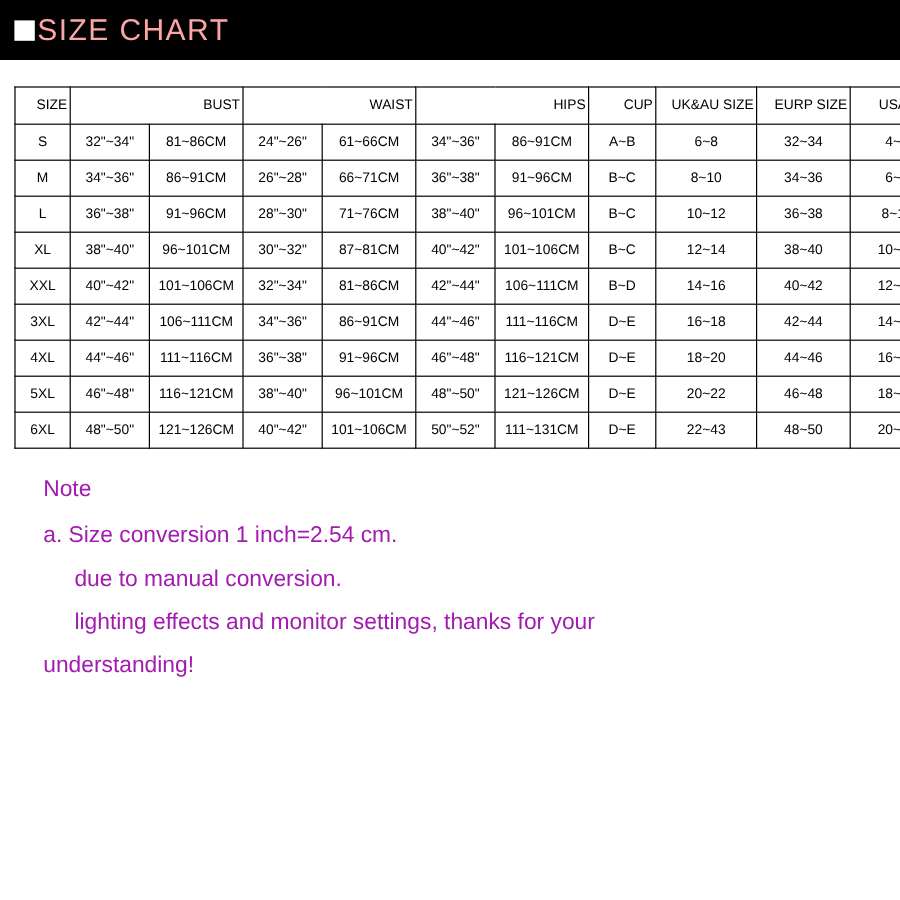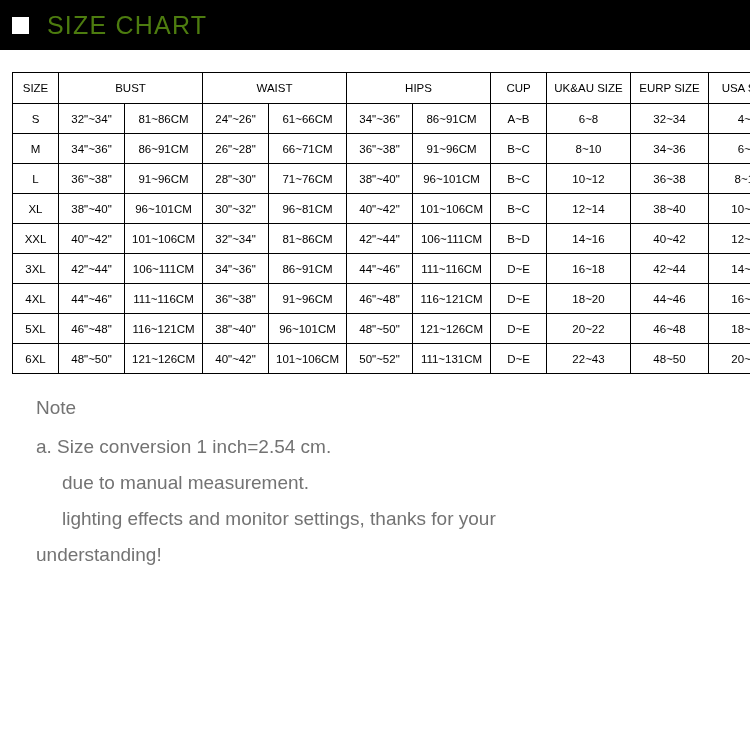--- a/index.html
+++ b/index.html
@@ -29,24 +29,24 @@
     padding-left: 12px;
     box-sizing: border-box;
   }
   .header-square {
     width: 17px;
     height: 17px;
     background: #ffffff;
     flex: 0 0 auto;
   }
   .header-title {
-    color: #4d7c0f;
+    color: #fca5a5;
     font-size: 25px;
     letter-spacing: 1.2px;
-    margin-left: 18px;
+    margin-left: 2px;
     font-weight: normal;
     white-space: nowrap;
   }
 
   
   .table-wrap {
     padding: 22px 12px 0 12px;
     box-sizing: border-box;
   }
   table.size-chart {
@@ -63,35 +63,36 @@
     vertical-align: middle;
     height: 29px;
     padding: 0 2px;
     font-weight: normal;
     white-space: nowrap;
     overflow: hidden;
   }
   table.size-chart thead th {
     font-size: 11.5px;
     height: 30px;
+    text-align: right;
   }
   .col-size   { width: 46px; }
   .col-pair-a { width: 66px; }
   .col-pair-b { width: 78px; }
   .col-cup    { width: 56px; }
   .col-ukau   { width: 84px; }
   .col-eurp   { width: 78px; }
   .col-usa    { width: 78px; }
 
   
   .notes {
     padding: 24px 30px 0 36px;
     box-sizing: border-box;
     font-size: 19px;
-    color: #737373;
+    color: #a21caf;
     line-height: 1.0;
   }
   .notes .note-title {
     font-size: 19px;
     margin-bottom: 20px;
   }
   .notes .note-line {
     margin-bottom: 19px;
   }
   .notes .note-line.indent {
@@ -178,21 +179,21 @@
           <td>B~C</td>
           <td>10~12</td>
           <td>36~38</td>
           <td>8~10</td>
         </tr>
         <tr>
           <td>XL</td>
           <td>38"~40"</td>
           <td>96~101CM</td>
           <td>30"~32"</td>
-          <td>96~81CM</td>
+          <td>87~81CM</td>
           <td>40"~42"</td>
           <td>101~106CM</td>
           <td>B~C</td>
           <td>12~14</td>
           <td>38~40</td>
           <td>10~12</td>
         </tr>
         <tr>
           <td>XXL</td>
           <td>40"~42"</td>
@@ -258,18 +259,18 @@
           <td>48~50</td>
           <td>20~22</td>
         </tr>
       </tbody>
     </table>
   </div>
 
   <div class="notes">
     <div class="note-title">Note</div>
     <div class="note-line">a. Size conversion 1 inch=2.54 cm.</div>
-    <div class="note-line indent">due to manual measurement.</div>
+    <div class="note-line indent">due to manual conversion.</div>
     <div class="note-line indent">lighting effects and monitor settings, thanks for your</div>
     <div class="note-line indent2">understanding!</div>
   </div>
 
 </div>
 
 </body></html>

